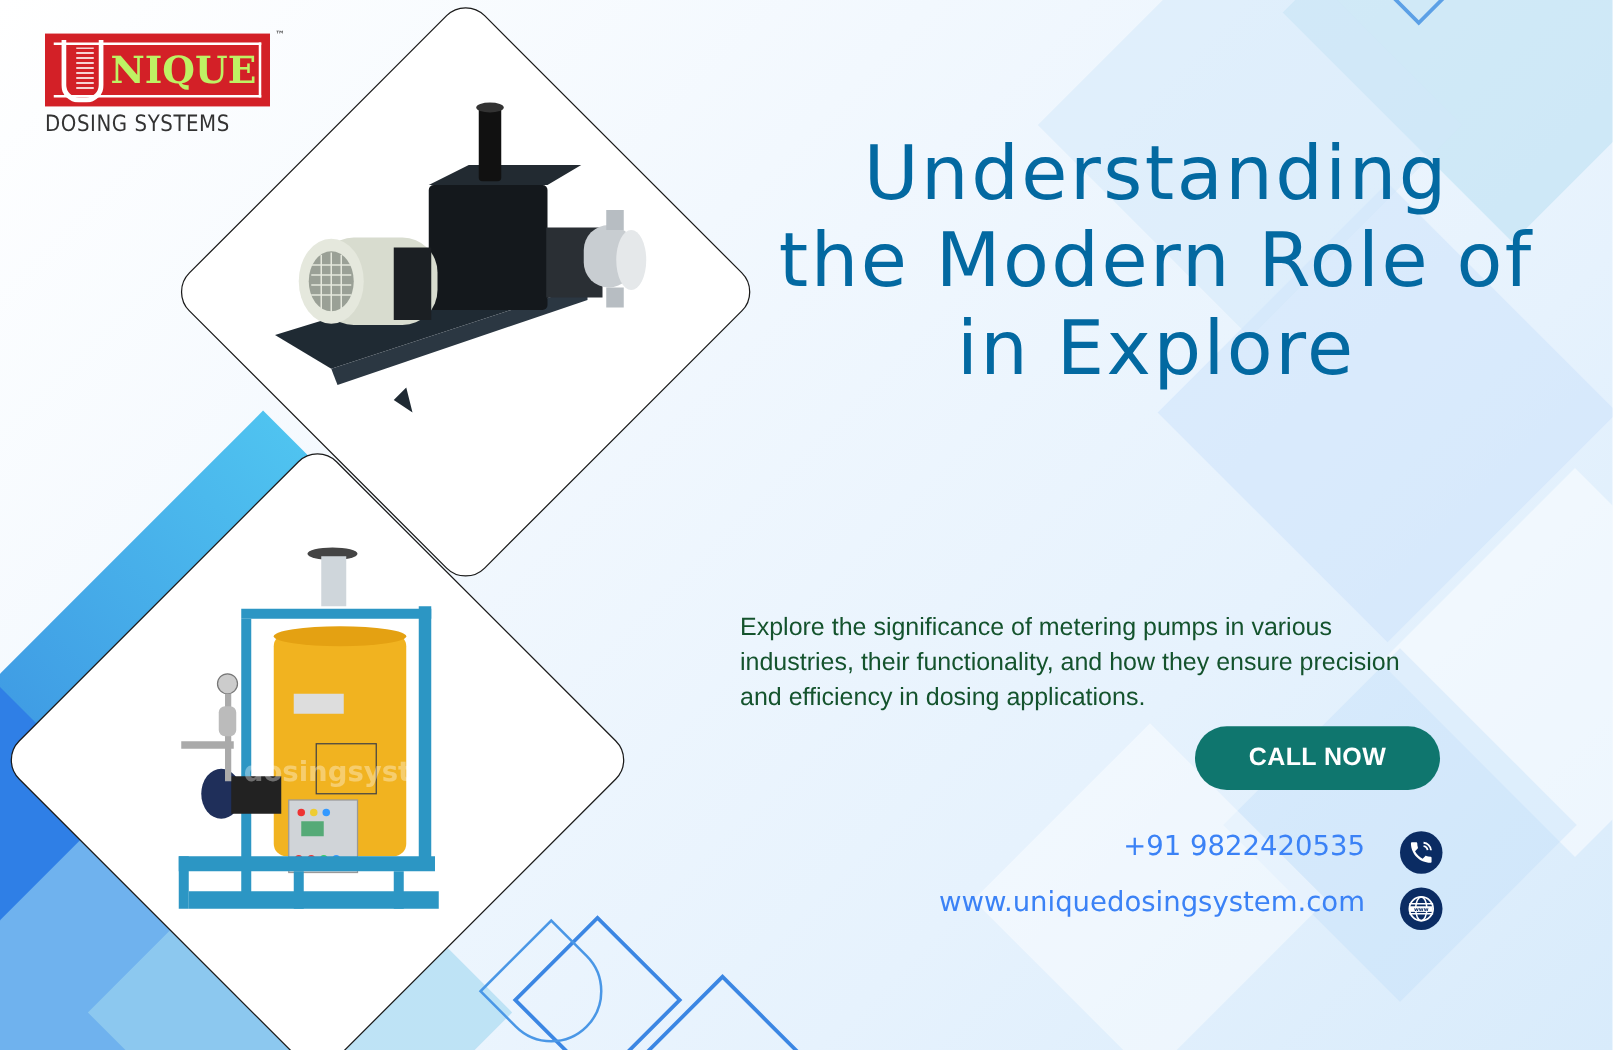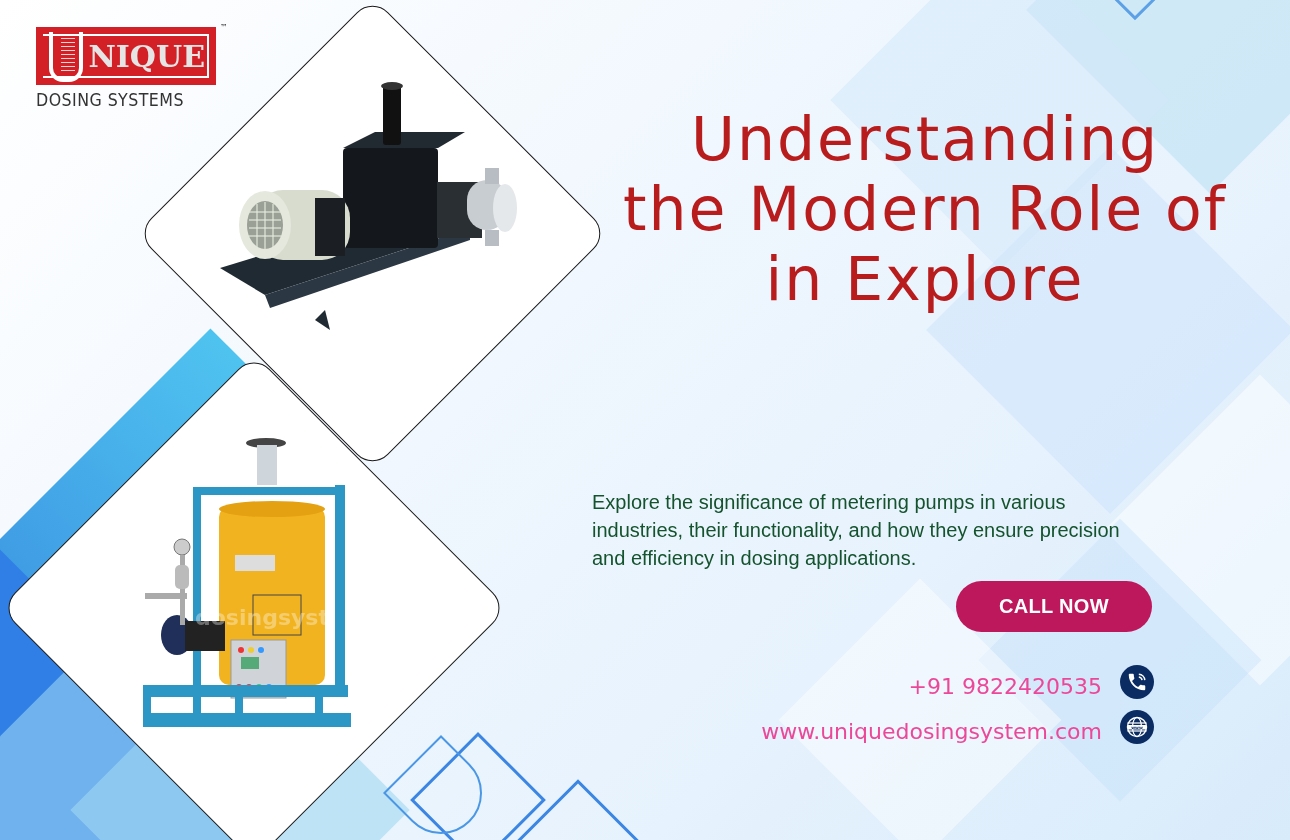--- a/index.html
+++ b/index.html
@@ -20,60 +20,60 @@
     display: flex; align-items: center; justify-content: flex-end; padding-right: 8px;
   }
   .logo-inner-border { position: absolute; left: 4px; right: 4px; top: 4px; bottom: 4px; border: 2px solid #fff; border-left: none; }
   .logo-u {
     position: absolute; left: 10px; top: 2px; width: 34px; height: 50px;
     border: 4px solid #fff; border-top: none; border-radius: 0 0 14px 14px;
   }
   .logo-u-ticks { position: absolute; left: 8px; top: 6px; width: 14px; height: 34px;
     background: repeating-linear-gradient(to bottom, #fff 0 1px, transparent 1px 4px); opacity: .8; }
   .logo-word {
-    font-family: "DejaVu Serif", serif; font-weight: bold; color: #e5e5e5;
+    font-family: "DejaVu Serif", serif; font-weight: bold; color: #bef264;
     font-size: 30px; letter-spacing: 0px; position: relative; z-index: 2;
   }
   .logo-tm { position: absolute; left: 184px; top: -4px; font-size: 8px; color: #333; }
   .logo-sub {
     font-family: "DejaVu Sans", sans-serif; font-size: 18px; color: #333;
     letter-spacing: 0.5px; margin-top: 4px; transform: scaleX(0.88); transform-origin: left;
     white-space: nowrap;
   }
 
   
   .diamond {
     position: absolute; background: #fff; border: 1.5px solid #1a1a1a;
     border-radius: 22px; transform: rotate(45deg); overflow: hidden;
   }
 
   
   .headline {
     position: absolute; left: 620px; top: 104px; width: 610px;
-    text-align: center; color: #b91c1c; font-family: "DejaVu Sans", sans-serif;
+    text-align: center; color: #0369a1; font-family: "DejaVu Sans", sans-serif;
   }
   .hl-line { font-size: 60px; line-height: 70px; font-weight: 300; letter-spacing: 2px; white-space: nowrap; }
   .hl-light { font-weight: normal; font-family: "DejaVu Sans", sans-serif; -webkit-text-stroke: 0; }
   .hl-bold { font-weight: bold; font-size: 56px; letter-spacing: 1px; }
 
   .desc {
     position: absolute; left: 592px; top: 488px; width: 560px;
     font-family: "Liberation Sans", sans-serif; font-size: 20px; line-height: 28px; color: #14532d;
   }
 
   .call-btn {
     position: absolute; left: 956px; top: 581px; width: 196px; height: 51px;
-    background: #be185d; color: #fff; border-radius: 26px; border: none;
+    background: #0f766e; color: #fff; border-radius: 26px; border: none;
     font-family: "Liberation Sans", sans-serif; font-weight: bold; font-size: 20px;
     display: flex; align-items: center; justify-content: center; letter-spacing: 0.3px; text-align: center;
   }
 
   .contact-row {
-    position: absolute; right: 136px; display: flex; align-items: flex-end; gap: 18px;
-    font-family: "DejaVu Sans", sans-serif; color: #ec4899;
+    position: absolute; right: 136px; display: flex; align-items: flex-start; gap: 28px;
+    font-family: "DejaVu Sans", sans-serif; color: #3b82f6;
   }
   .contact-row .txt { font-size: 22px; }
   .contact-icon {
     width: 34px; height: 34px; border-radius: 50%; background: #0b2c63;
     display: flex; align-items: center; justify-content: center;
   }
 </style>
 </head>
 <body>
 

